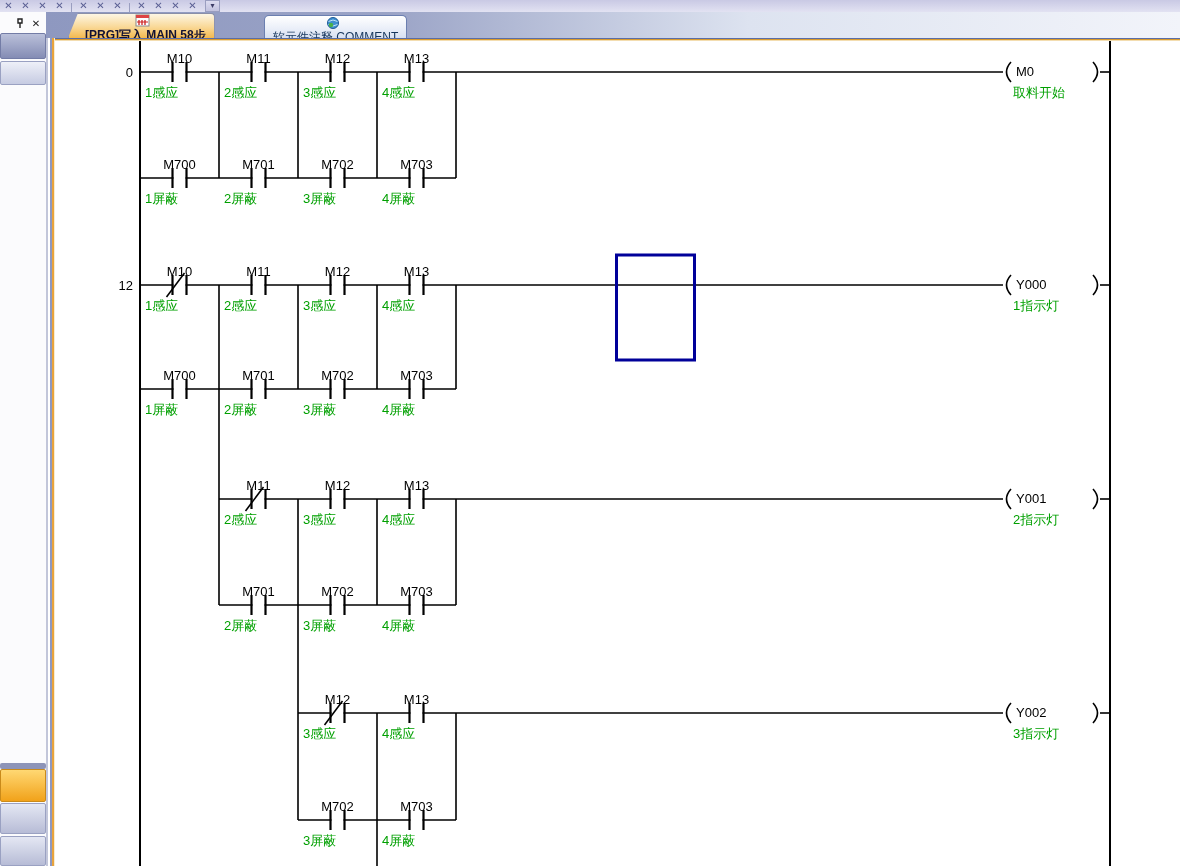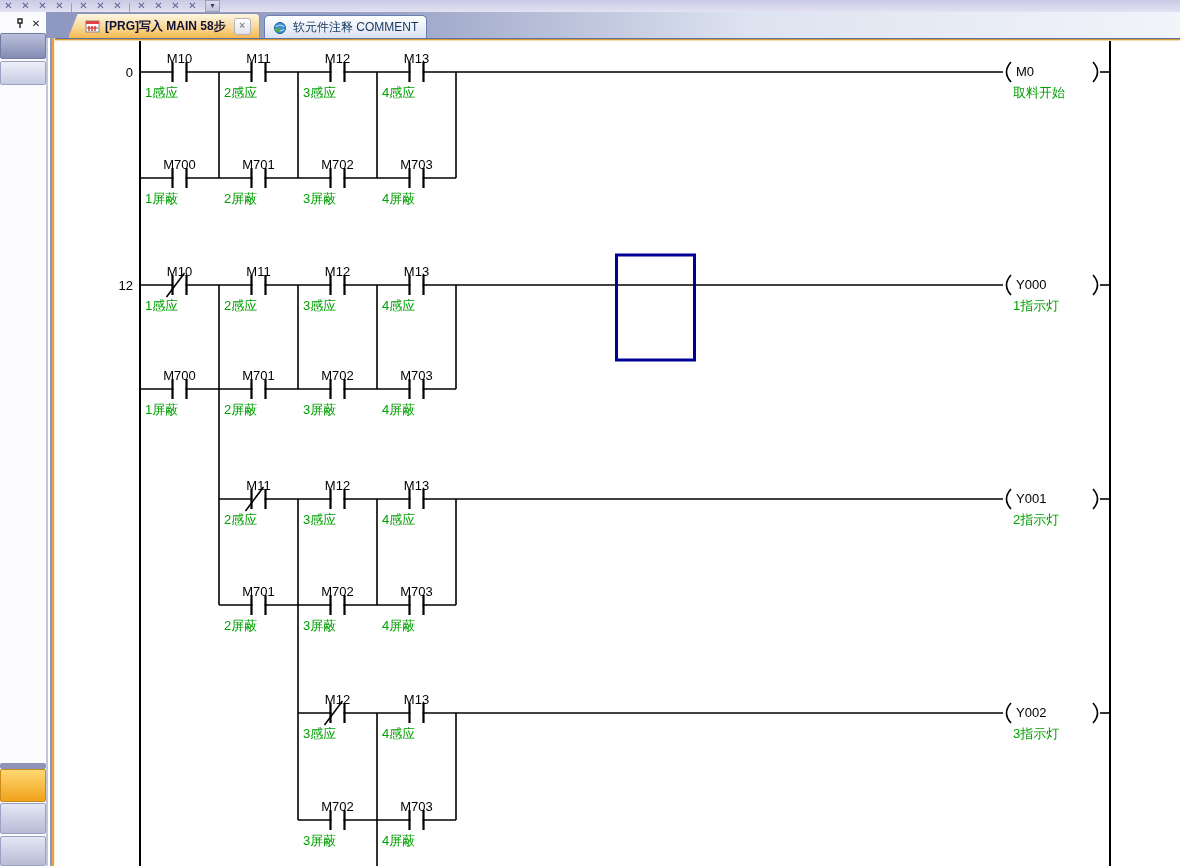--- a/index.html
+++ b/index.html
@@ -35,21 +35,21 @@
     background:linear-gradient(to right,#c2c6da 0 2px,#ffffff 2px 4px,#8e98c0 4px 6px,#e8a33d 6px 8px,#f7ecd2 8px 9px);}
 
   
   #tab-bar{position:absolute;left:46px;top:12px;width:1134px;height:26px;
     background:linear-gradient(to right,#8e98c0 0,#9aa3c6 30%,#dde3f0 62%,#f2f4fa 100%);}
   #tab-underline-1{position:absolute;left:46px;top:38px;width:1134px;height:1px;background:#5b6ea6;}
   #tab-underline-2{position:absolute;left:46px;top:39px;width:1134px;height:1px;background:#d99a2e;}
   #tab-underline-3{position:absolute;left:46px;top:40px;width:1134px;height:1px;background:#f3ddb0;}
 
   .doc-tab{position:absolute;top:1px;height:25px;display:flex;align-items:center;
-    padding:0 8px;font-size:12px;box-sizing:border-box;white-space:nowrap;}
+    padding:0 8px;font-size:12px;box-sizing:border-box;white-space:nowrap;flex-direction:column;}
   #tab-prg{left:22px;border:1px solid #8a8fa8;border-bottom:none;border-radius:6px 4px 0 0;
     background:linear-gradient(#fdf6e4,#f9d896 55%,#f3b94f);font-weight:bold;color:#111133;
     clip-path:polygon(10px 0,100% 0,100% 100%,0 100%);padding-left:16px;}
   #tab-comment{left:218px;top:3px;height:23px;border:1px solid #6b7fb0;border-bottom:none;
     border-radius:5px 5px 0 0;background:linear-gradient(#ffffff,#e9eef8 60%,#d7e0f2);color:#16365c;align-items:center;}
   .tab-icon{width:15px;height:13px;margin-right:5px;flex:0 0 auto;}
   .tab-close{width:15px;height:15px;margin-left:8px;border:1px solid #b2b2c2;border-radius:3px;
     background:linear-gradient(#ffffff,#e2e2e8);color:#8a8a9a;font-size:10px;font-weight:bold;
     line-height:13px;text-align:center;}
 

